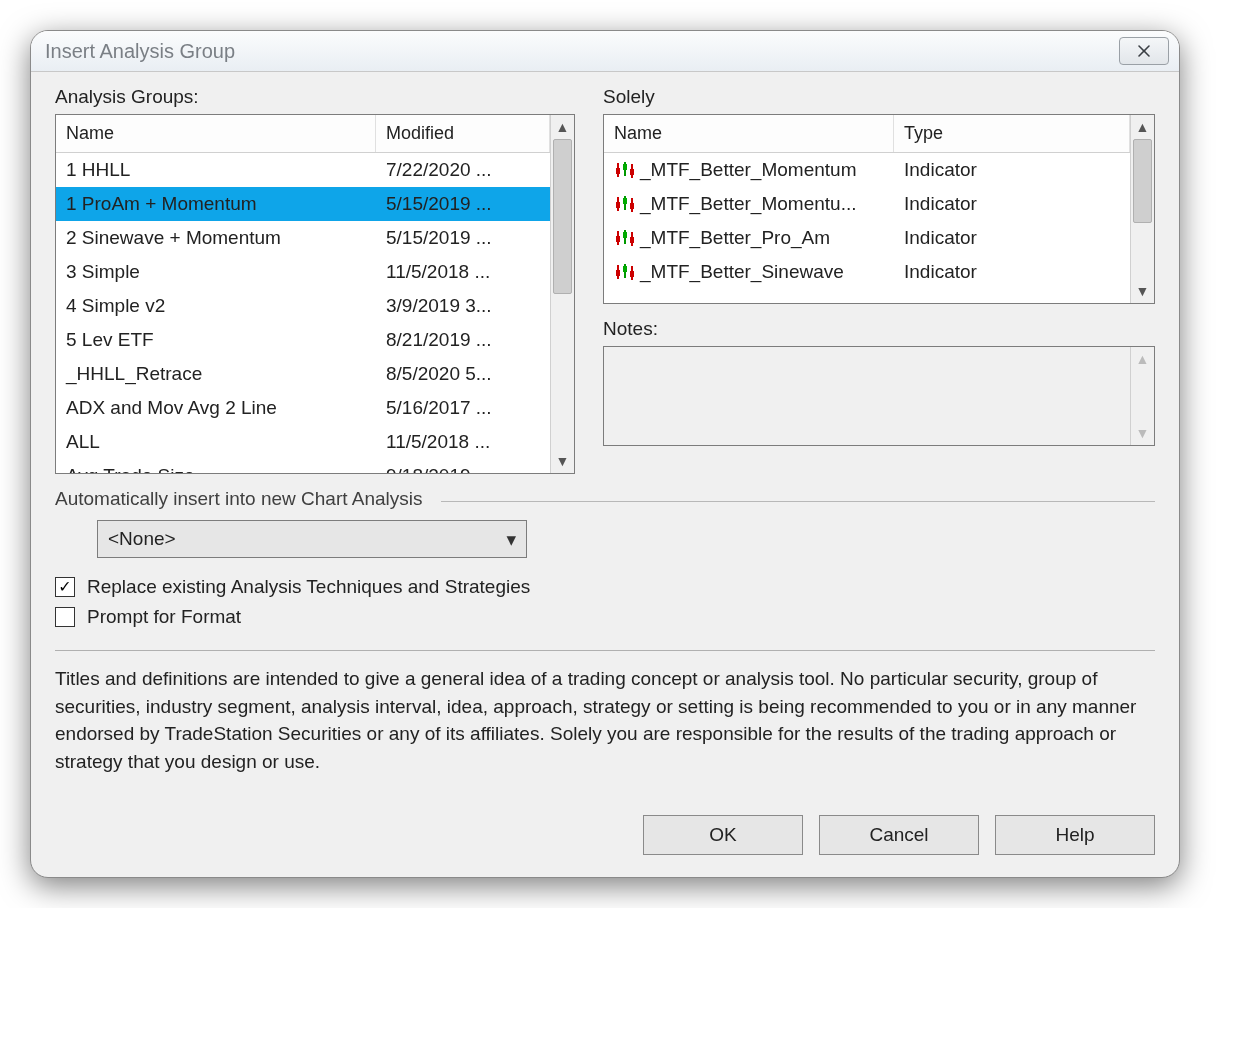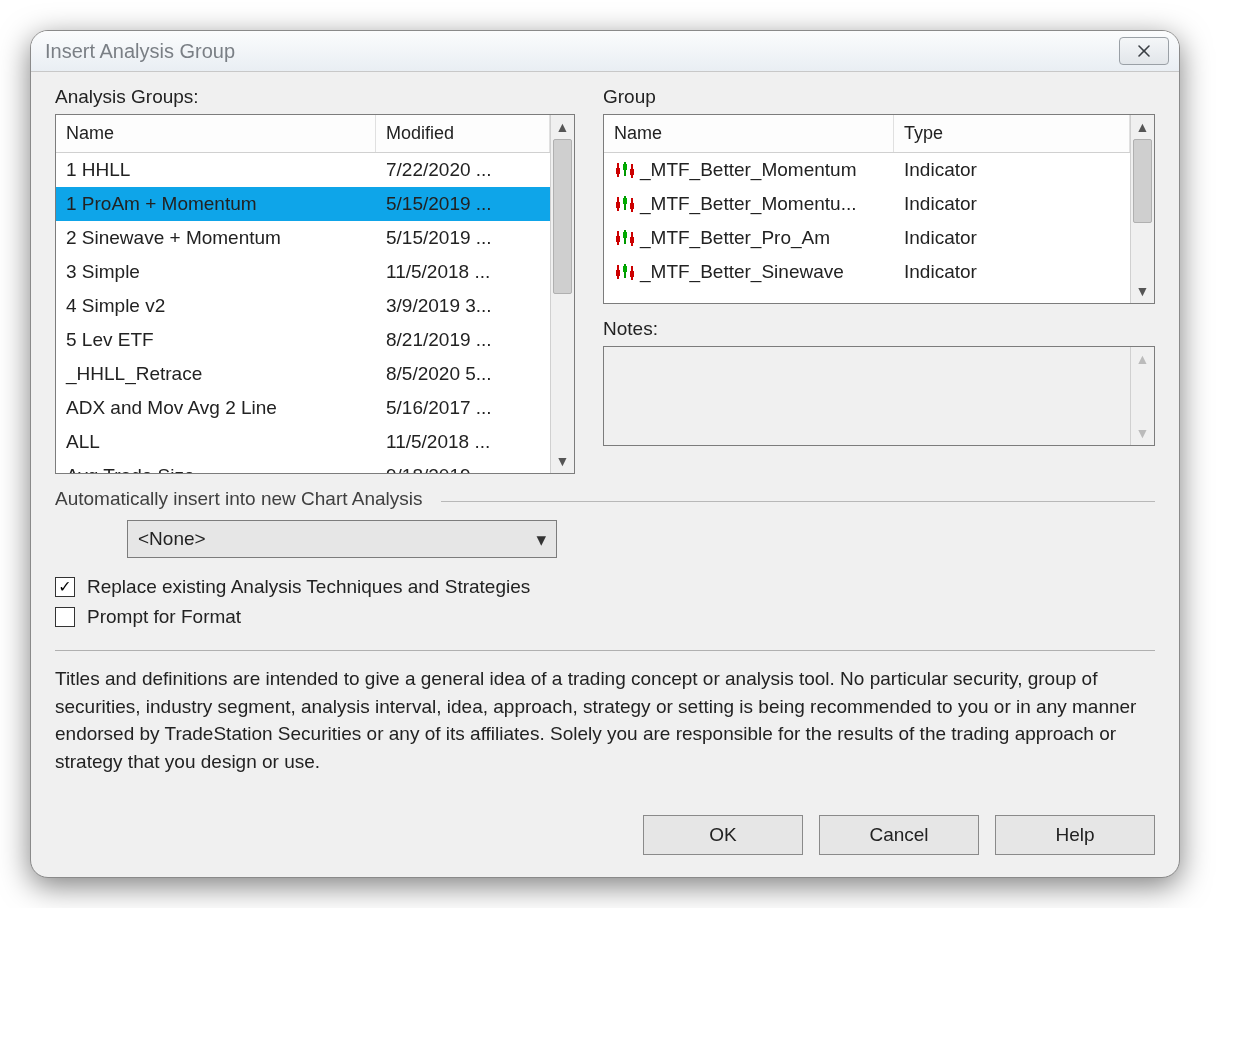--- a/index.html
+++ b/index.html
@@ -127,21 +127,21 @@
   .auto-row{
     margin-top:14px;
     display:flex;
     align-items:center;
     gap:18px;
   }
   .auto-label{font-size:19px;color:#404040;}
   .hr-right{flex:1;border-top:1px solid #b8b8b8;height:1px;margin-top:4px;}
   .combo{
     margin-top:10px;
-    margin-left:72px;
+    margin-left:42px;
     width:430px;
     height:38px;
     border:1px solid #7c7c7c;
     background:#e6e6e6;
     display:flex;align-items:center;justify-content:space-between;
     padding:0 10px;
     font-size:19px;color:#222;
     cursor:pointer;
   }
   .combo .chev{color:#333;}
@@ -251,21 +251,21 @@
             <div class="sb-arrow">▲</div>
             <div class="sb-track">
                 <div class="sb-thumb"></div>
               </div>
             <div class="sb-arrow">▼</div>
           </div>
         </div>
       </div>
 
       <div class="right-col">
-        <div class="section-label">Group</div>
+        <div class="section-label">Solely</div>
         <div class="listview group-list">
           <div class="listview-body">
             <div class="lv-header">
               <div class="col col-name">Name</div>
               <div class="col col-type">Type</div>
             </div>
             <div class="lv-rows" id="right-rows">
                 <div class="lv-row">
                   <div class="col col-name">
                     <svg class="item-icon" viewBox="0 0 22 20">

